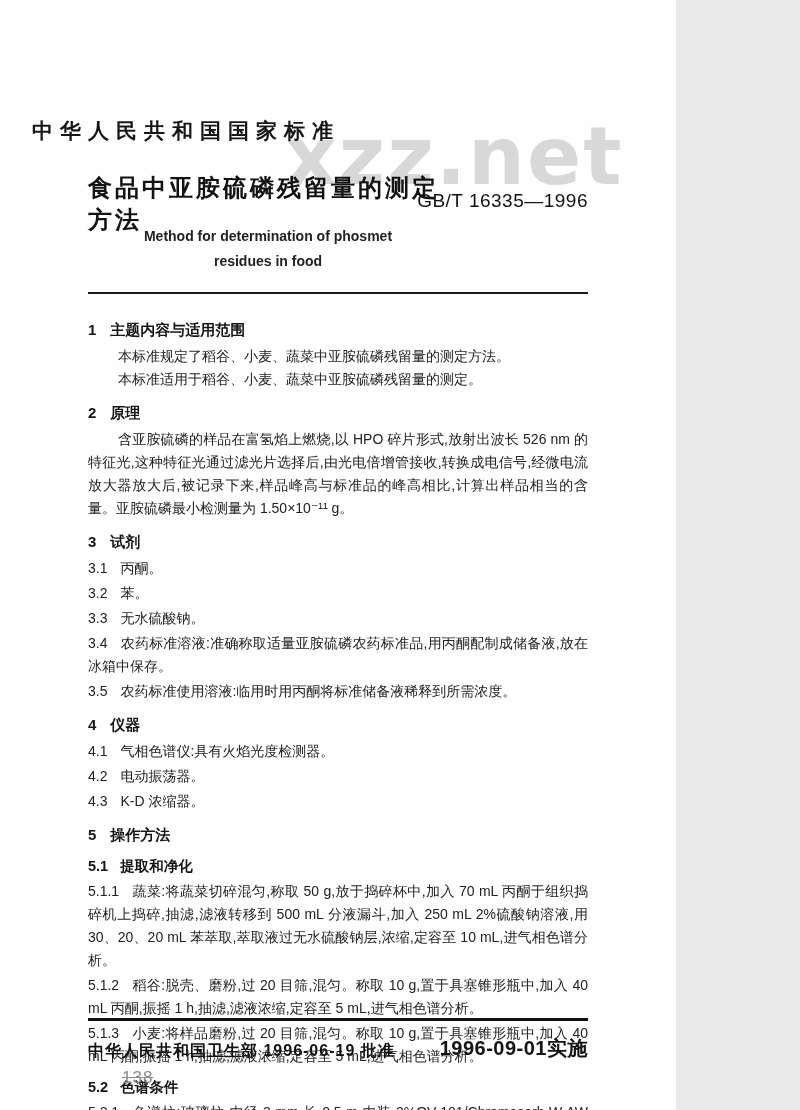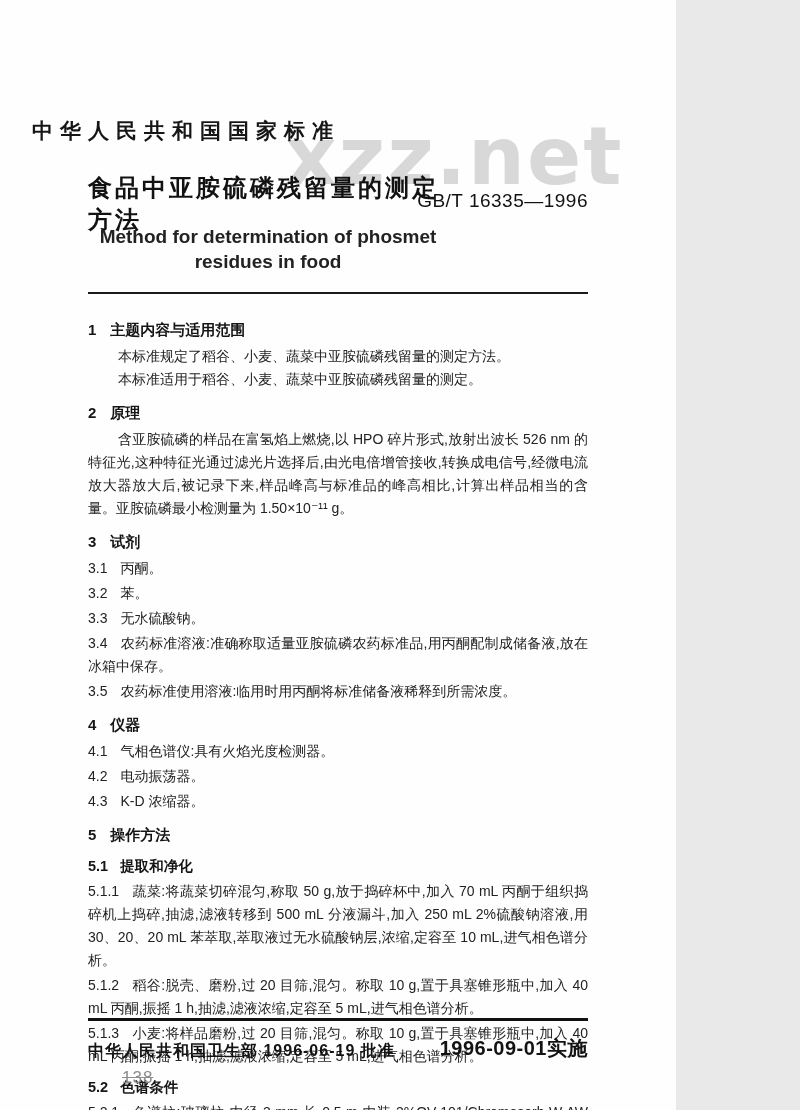--- a/index.html
+++ b/index.html
@@ -34,21 +34,21 @@
     position:absolute; left:0; right:140px; top:0;
     text-align:left; font-size:24px; font-weight:700;
     letter-spacing:3px; color:#121212;
   }
   .std-no {
     position:absolute; right:0; top:18px;
     font-size:19px; font-weight:400; letter-spacing:0.5px; color:#121212;
   }
   .title-en {
     margin-top:16px; transform:translateX(-70px);
-    text-align:center; font-size:19px; font-weight:700;
+    text-align:center; font-size:14px; font-weight:700;
     line-height:25px; color:#222;
   }
   .hr { margin-top:18px; border-top:2px solid #1a1a1a; }
 
   .sec { margin-top:10px; }
   .sec.first { margin-top:24px; }
   .sec-heading {
     font-size:15px; font-weight:700; line-height:24px;
     margin-bottom:3px; color:#151515;
   }

